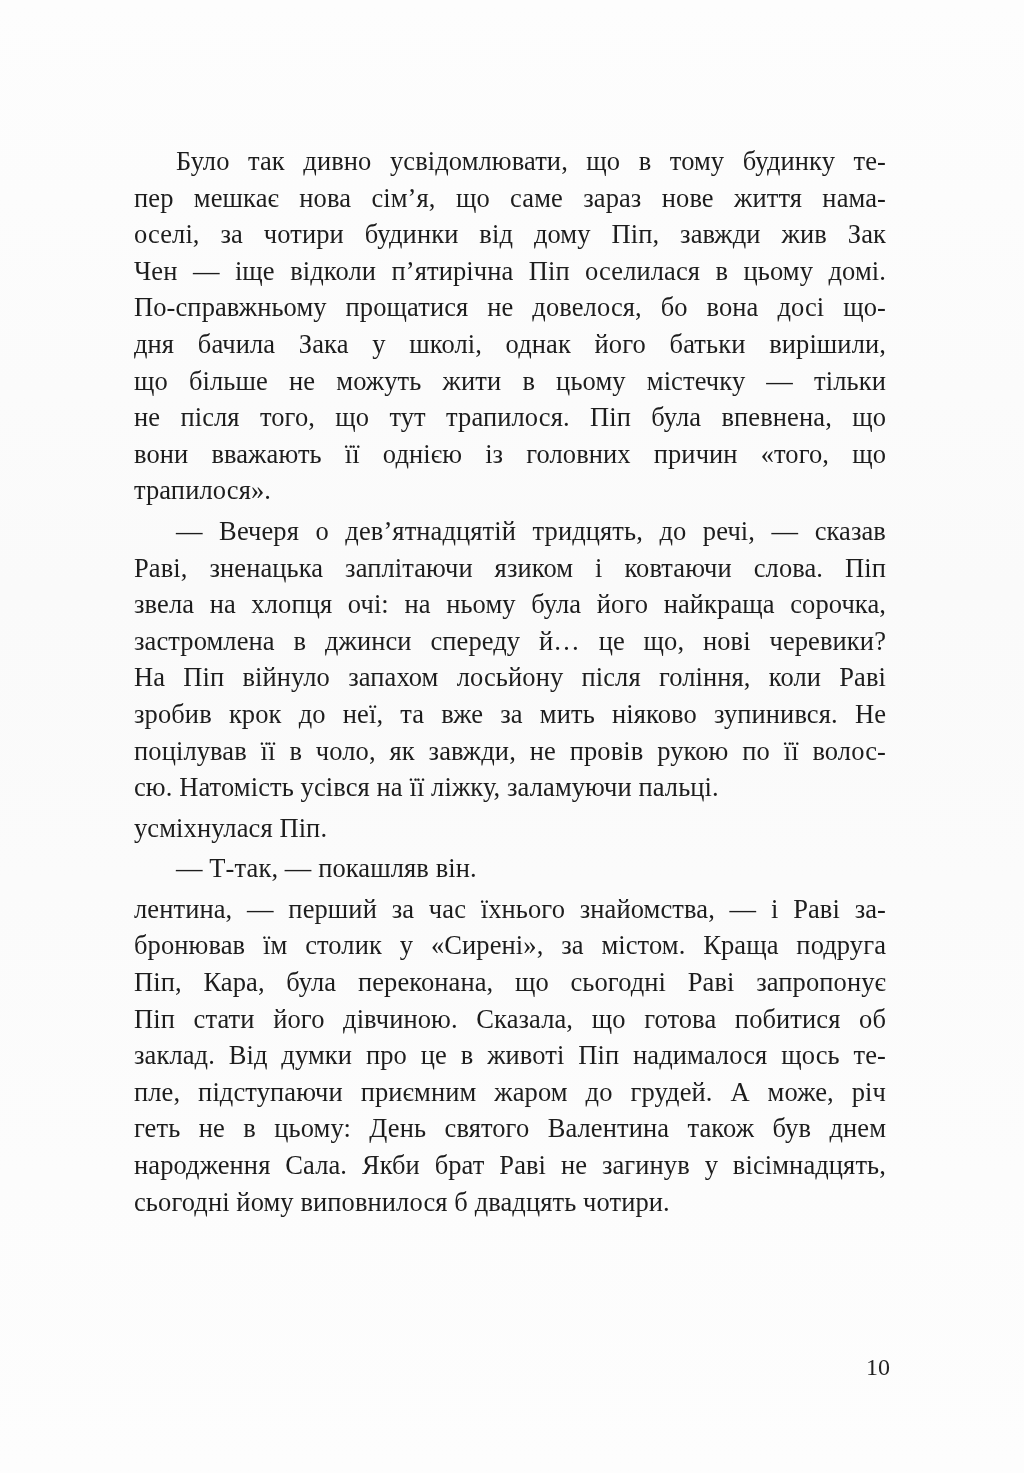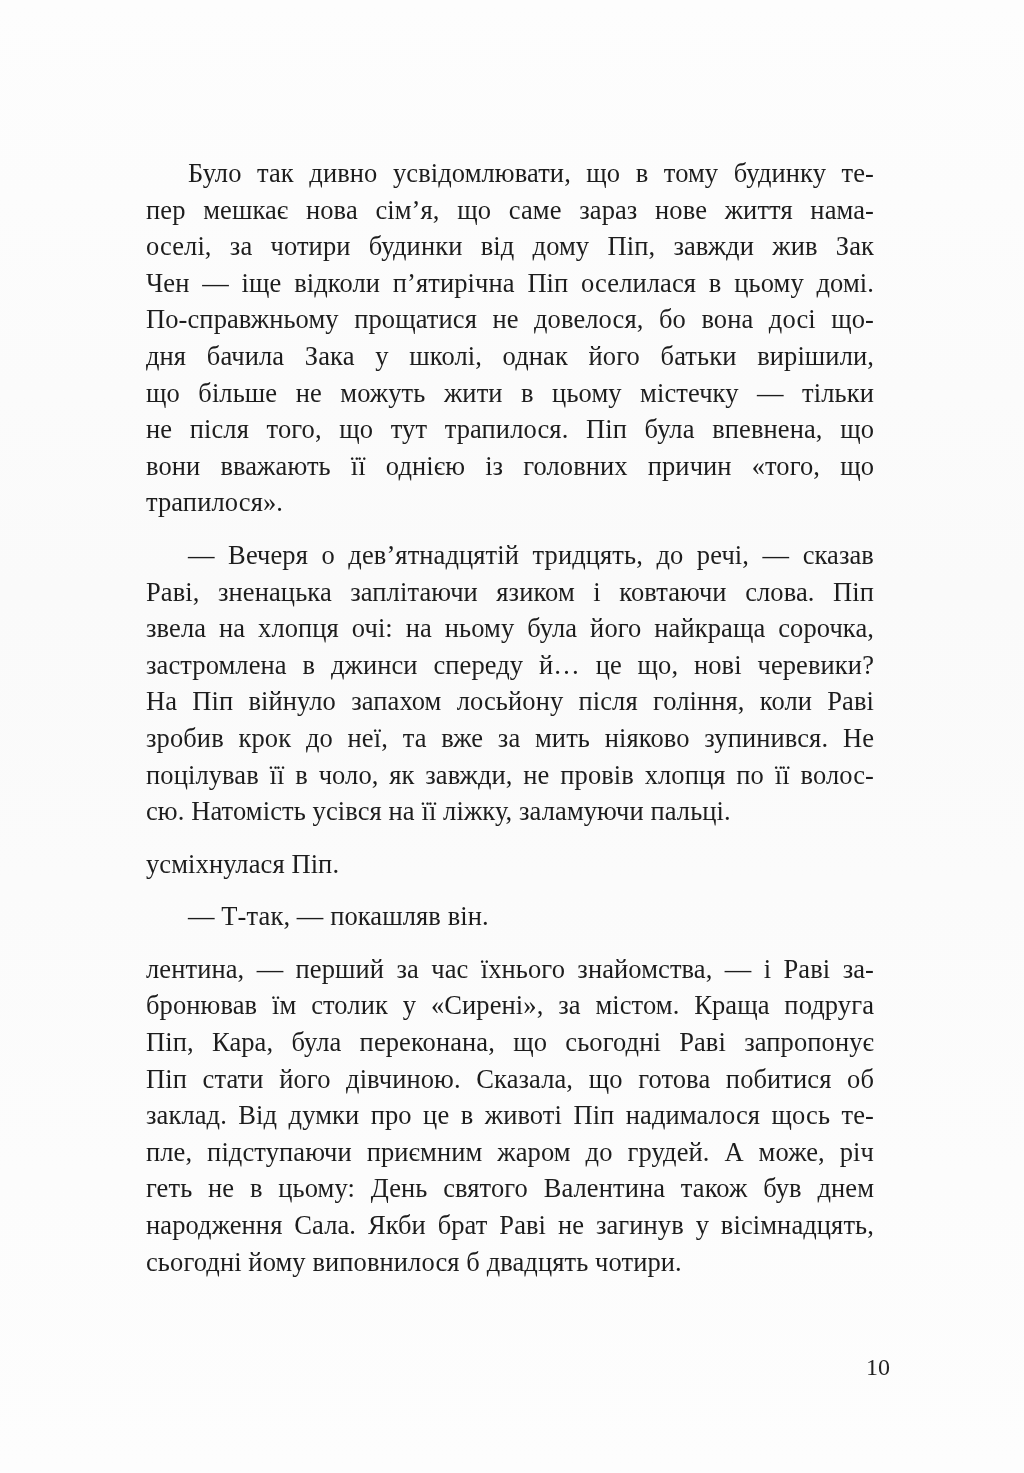--- a/index.html
+++ b/index.html
@@ -25,21 +25,21 @@
     position: absolute;
     left: 130px;
     top: 139px;
     width: 760px;
     font-size: 26.5px;
     line-height: 36.6px;
     font-weight: 400;
     letter-spacing: 0.1px;
   }
   .paragraph {
-    margin: 16px;
+    margin: 4px;
     padding: 0;
   }
   .line {
     text-align: justify;
     text-align-last: justify;
   }
   .line.first {
     text-indent: 42px;
   }
   .line.last {
@@ -75,21 +75,21 @@
       <div class="line last">трапилося».</div>
     </div>
 
     <div class="paragraph">
       <div class="line first">— Вечеря о дев’ятнадцятій тридцять, до речі, — сказав</div>
       <div class="line">Раві, зненацька заплітаючи язиком і ковтаючи слова. Піп</div>
       <div class="line">звела на хлопця очі: на ньому була його найкраща сорочка,</div>
       <div class="line">застромлена в джинси спереду й… це що, нові черевики?</div>
       <div class="line">На Піп війнуло запахом лосьйону після гоління, коли Раві</div>
       <div class="line">зробив крок до неї, та вже за мить ніяково зупинився. Не</div>
-      <div class="line">поцілував її в чоло, як завжди, не провів хлопця по її волос-</div>
+      <div class="line">поцілував її в чоло, як завжди, не провів рукою по її волос-</div>
       <div class="line last">сю. Натомість усівся на її ліжку, заламуючи пальці.</div>
     </div>
 
     <div class="paragraph">
       <div class="line last">усміхнулася Піп.</div>
     </div>
 
     <div class="paragraph">
       <div class="line first last">— Т-так, — покашляв він.</div>
     </div>

